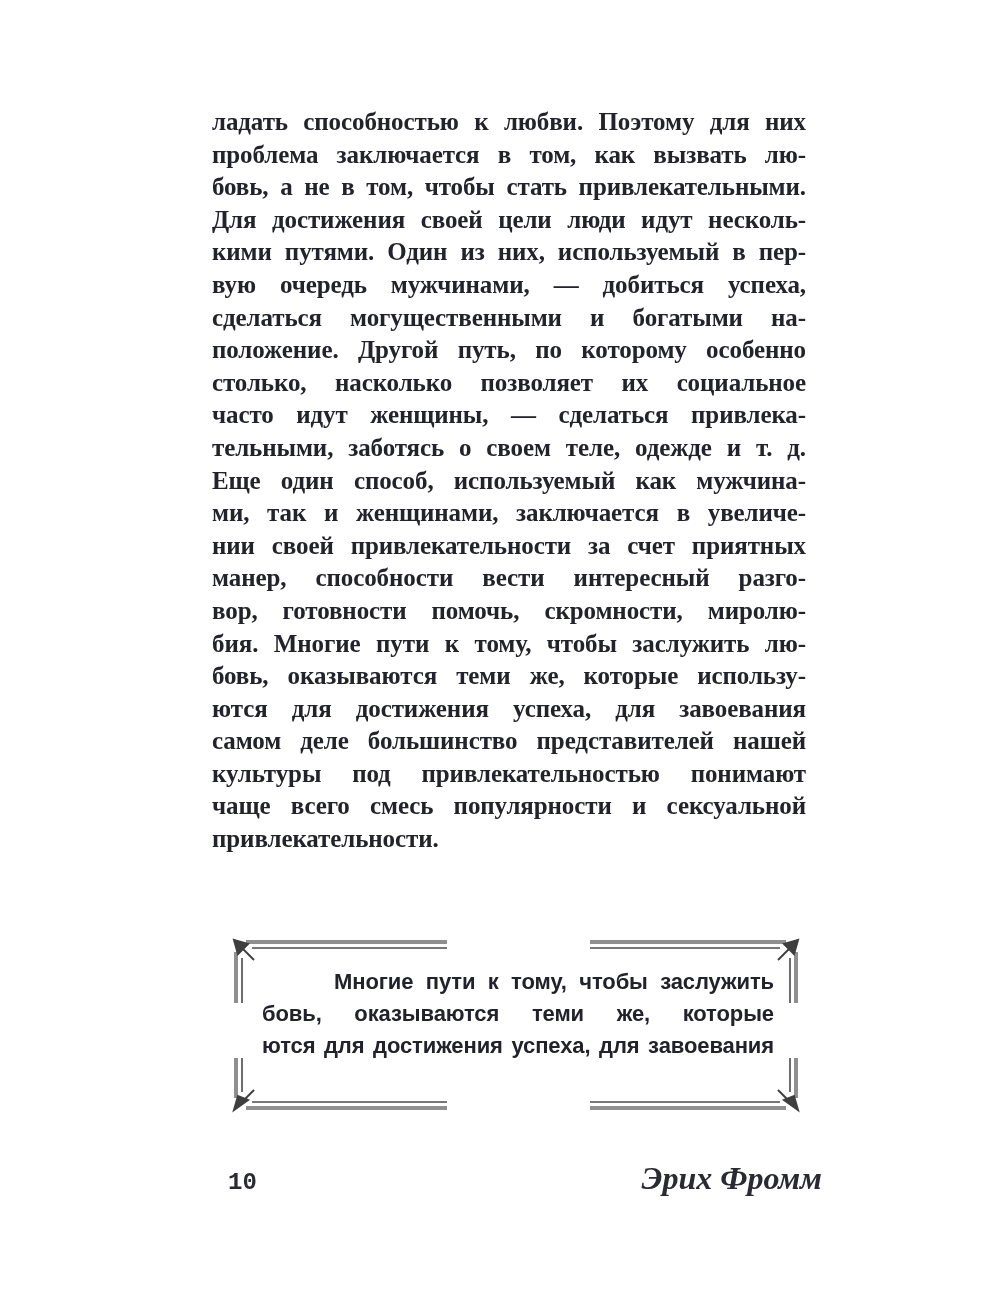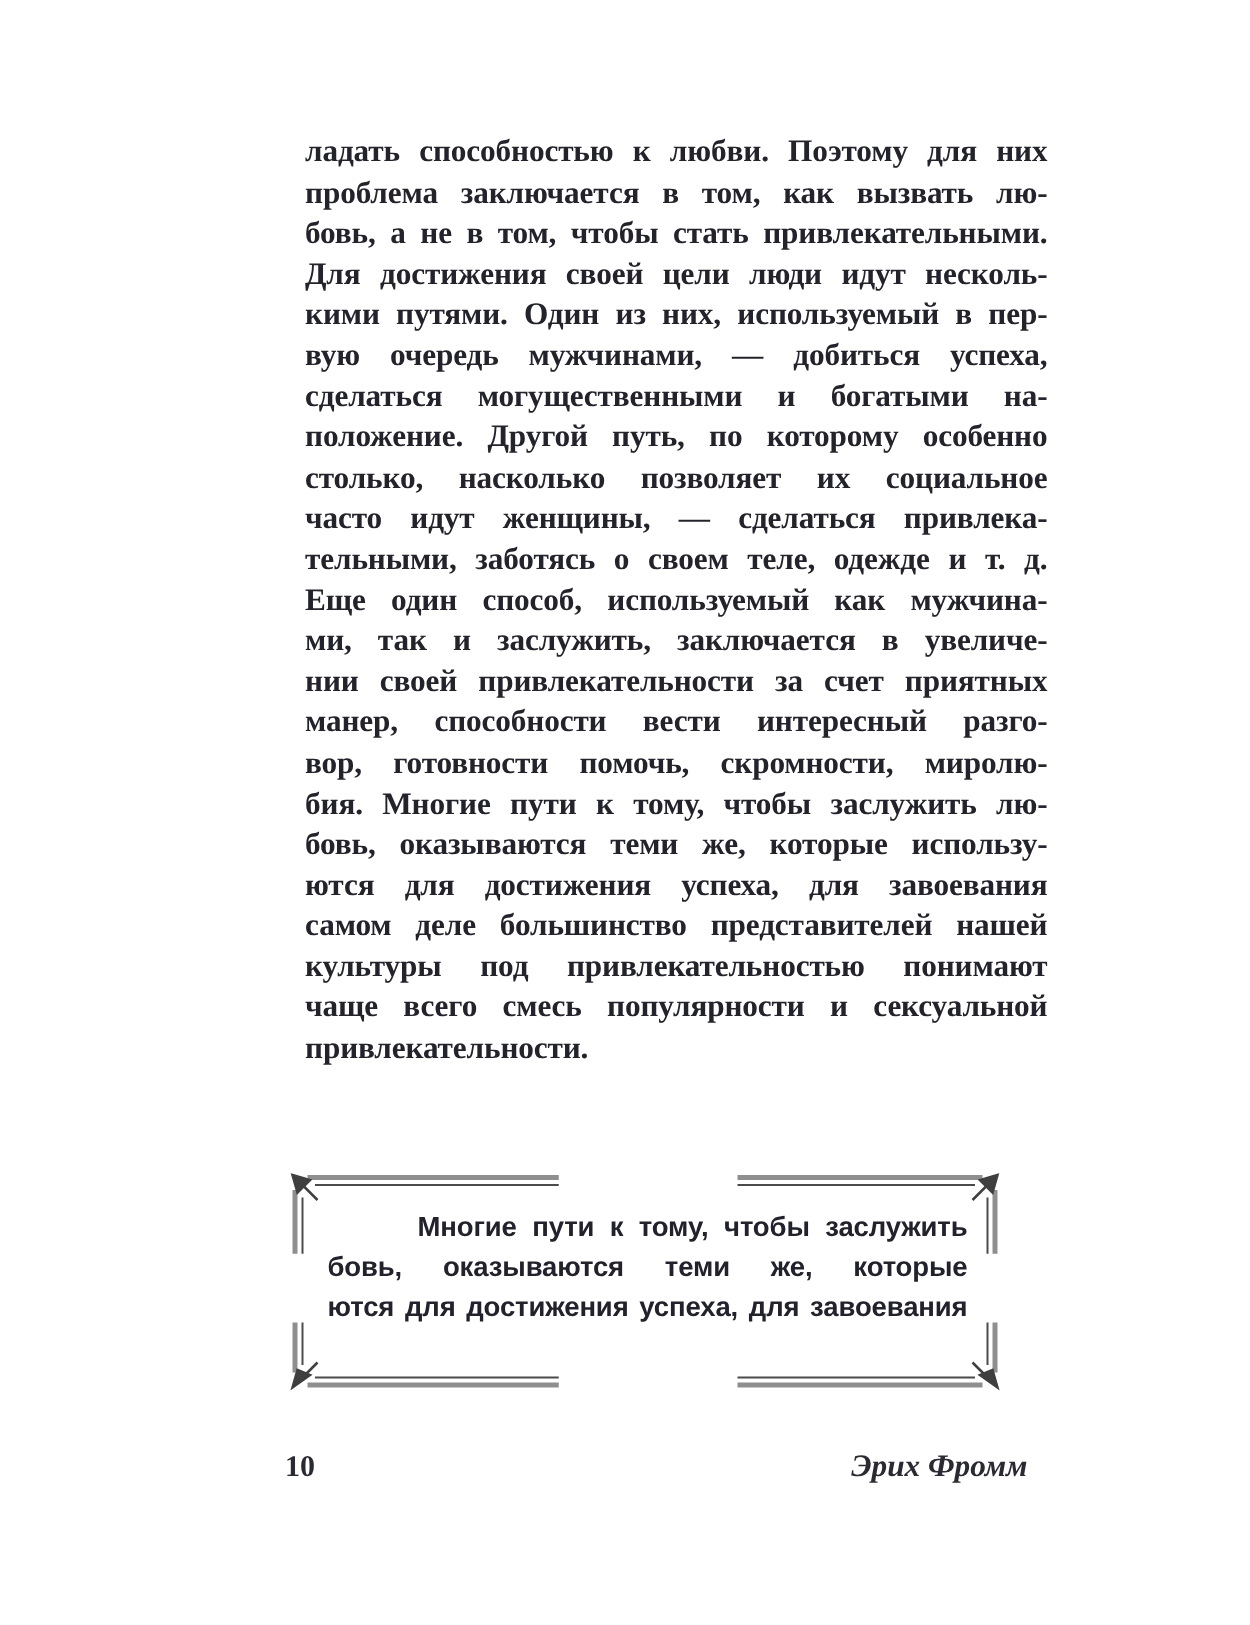--- a/index.html
+++ b/index.html
@@ -6,21 +6,21 @@
   .page {
     position:relative;
     width:1000px; height:1300px;
     background:#ffffff;
     overflow:hidden;
     font-family:"Liberation Serif", serif;
   }
   
   .body-text {
     position:absolute;
-    left:244px; top:106px; width:594px;
+    left:212px; top:106px; width:594px;
     font-family:"Liberation Serif", serif;
     font-weight:700;
     font-size:25px;
     line-height:32.6px;
     color:#23232c;
     letter-spacing:-0.1px;
   }
   .body-text .line {
     height:32.6px;
     overflow:hidden;
@@ -66,30 +66,30 @@
   }
   
   .footer {
     position:absolute;
     left:228px; top:1160px; width:594px;
     display:flex;
     justify-content:space-between;
     align-items:baseline;
   }
   .page-number {
-    font-family:Liberation Serif, serif;
+    font-family:Liberation Mono, monospace;
     font-weight:700;
     font-size:24px;
     color:#2a2a33;
   }
   .author-name {
     font-family:"Liberation Serif", serif;
     font-style:italic;
     font-weight:700;
-    font-size:25px;
+    font-size:32px;
     color:#2a2a33;
   }
 </style>
 </head>
 <body>
 
 <div class="page">
 
   <div class="body-text">
     <div class="line">ладать способностью к любви. Поэтому для них</div>
@@ -97,21 +97,21 @@
     <div class="line">бовь, а не в том, чтобы стать привлекательными.</div>
     <div class="line">Для достижения своей цели люди идут несколь-</div>
     <div class="line">кими путями. Один из них, используемый в пер-</div>
     <div class="line">вую очередь мужчинами, — добиться успеха,</div>
     <div class="line">сделаться могущественными и богатыми на-</div>
     <div class="line">положение. Другой путь, по которому особенно</div>
     <div class="line">столько, насколько позволяет их социальное</div>
     <div class="line">часто идут женщины, — сделаться привлека-</div>
     <div class="line">тельными, заботясь о своем теле, одежде и т. д.</div>
     <div class="line">Еще один способ, используемый как мужчина-</div>
-    <div class="line">ми, так и заслужить, заключается в увеличе-</div>
+    <div class="line">ми, так и женщинами, заключается в увеличе-</div>
     <div class="line">нии своей привлекательности за счет приятных</div>
     <div class="line">манер, способности вести интересный разго-</div>
     <div class="line">вор, готовности помочь, скромности, миролю-</div>
     <div class="line">бия. Многие пути к тому, чтобы заслужить лю-</div>
     <div class="line">бовь, оказываются теми же, которые использу-</div>
     <div class="line">ются для достижения успеха, для завоевания</div>
     <div class="line">самом деле большинство представителей нашей</div>
     <div class="line">культуры под привлекательностью понимают</div>
     <div class="line">чаще всего смесь популярности и сексуальной</div>
     <div class="line no-just">привлекательности.</div>

